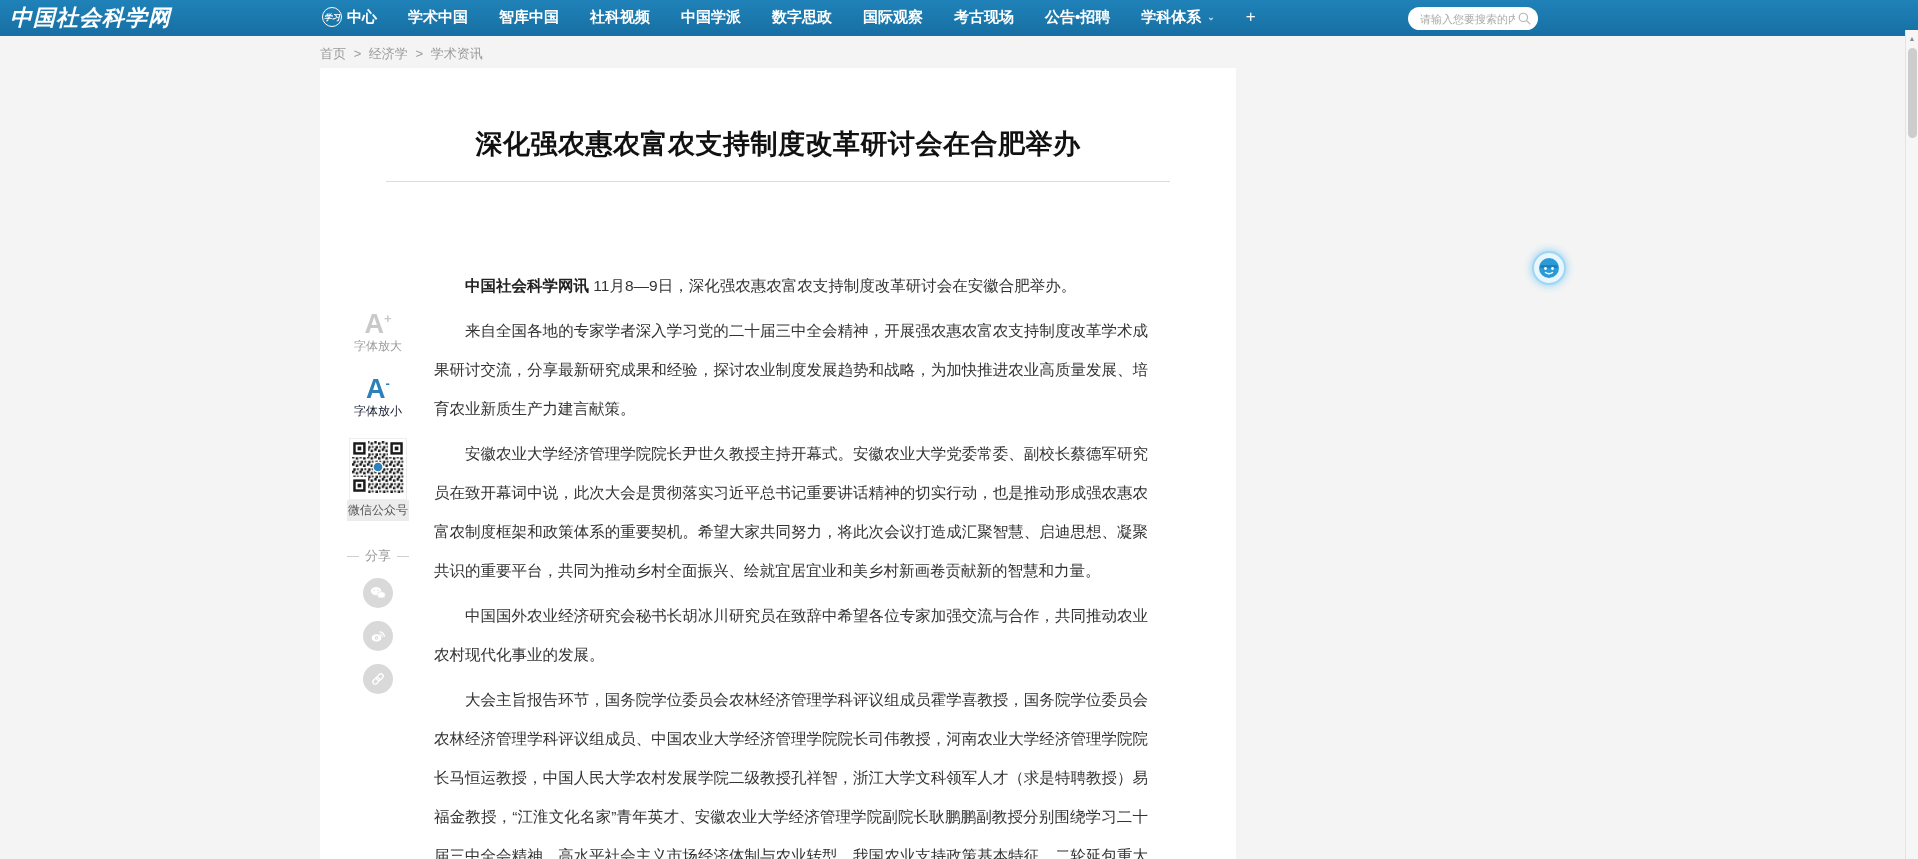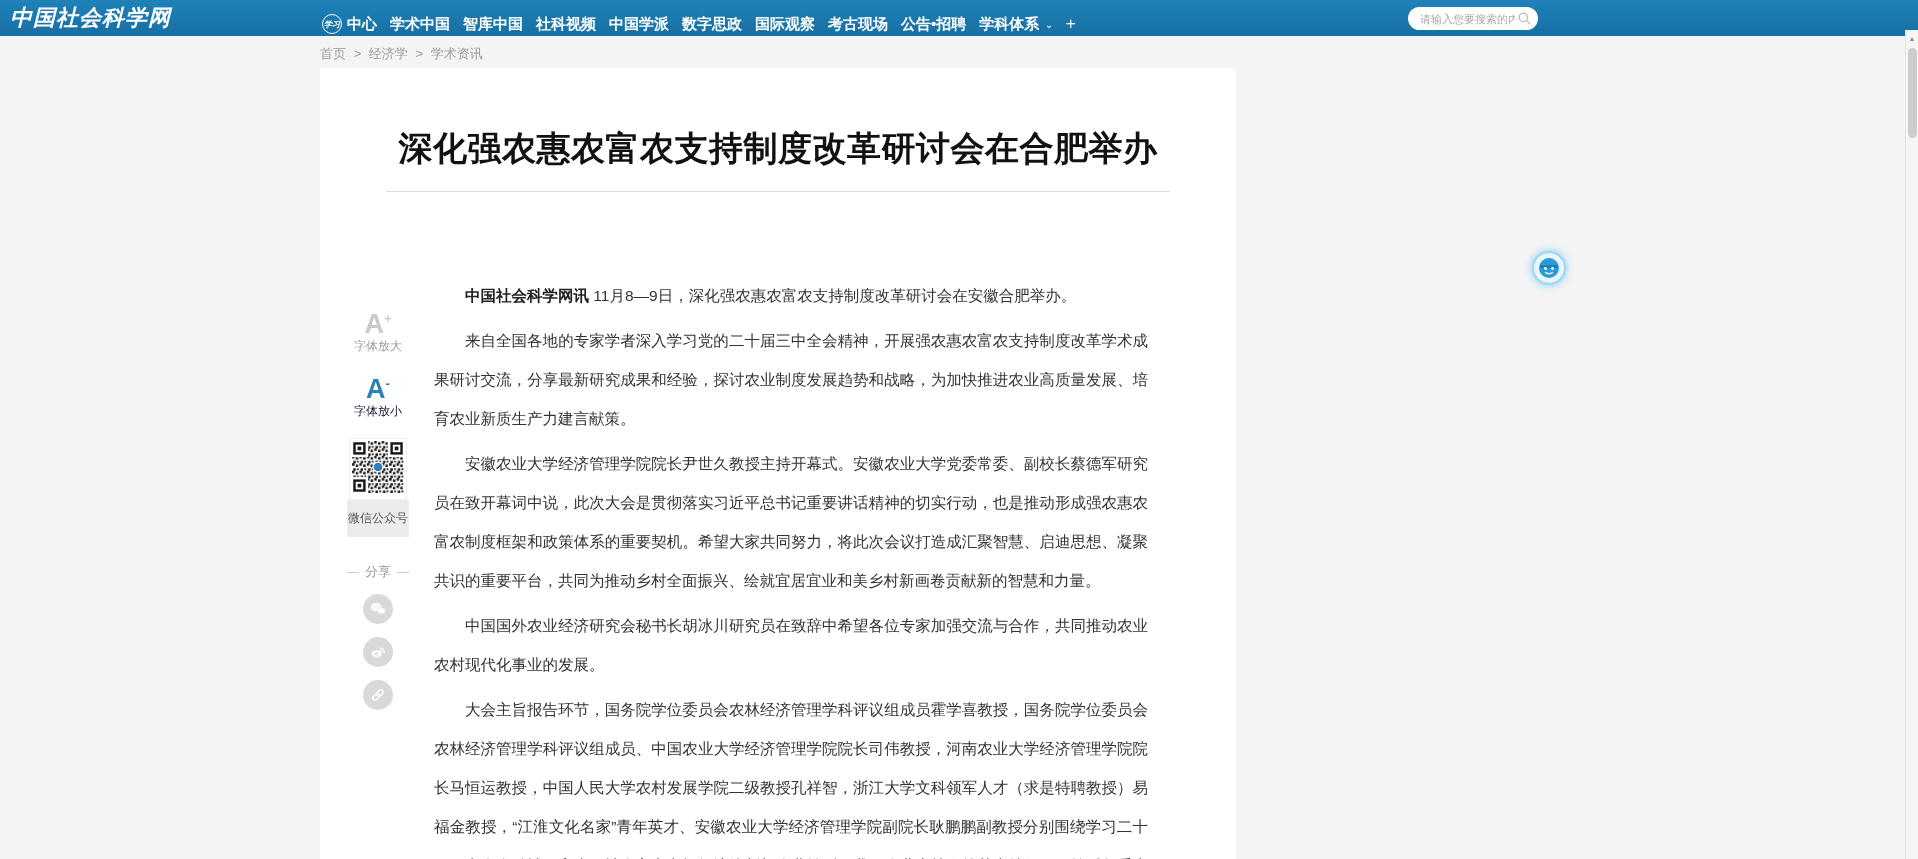--- a/index.html
+++ b/index.html
@@ -14,21 +14,21 @@
     position:absolute; top:0; left:0; width:1918px; height:36px;
     background:linear-gradient(#1f82b8,#176fa3); z-index:20;
   }
   .logo {
     position:absolute; left:10px; top:3px; color:#fff;
     font-family:"DejaVu Serif", serif; font-style:italic; font-weight:bold;
     font-size:22px; letter-spacing:1px; white-space:nowrap;
   }
   .nav-menu {
     position:absolute; left:322px; top:0; height:34px;
-    display:flex; align-items:flex-end; gap:13px; color:#fff;
+    display:flex; align-items:center; gap:31px; color:#fff;
   }
   .nav-item { font-size:15px; font-weight:600; color:#fff; white-space:nowrap; cursor:pointer; display:flex; align-items:center; gap:4px;}
   .study { display:flex; align-items:center; gap:5px; }
   .study-badge {
     width:20px; height:20px; border:1.5px solid #fff; border-radius:50%;
     display:flex; align-items:center; justify-content:center;
     font-size:8px; font-style:italic; font-family:"DejaVu Serif",serif;
   }
   .mini-chevron { font-size:9px; color:#bfe0ef; margin-left:2px; }
   .nav-plus { font-size:17px; font-weight:400; }
@@ -59,21 +59,21 @@
   .breadcrumb span { margin-right:4px;margin-top:21px; }
   .crumb-link { cursor:pointer; }
 
   
   .card {
     position:absolute; left:320px; top:68px; width:916px; height:791px;
     background:#fff;
   }
   .article-title {
     margin:0; padding-top:58px; text-align:center;
-    font-size:34px; font-weight:bold; color:#111; letter-spacing:0.5px;
+    font-size:27px; font-weight:bold; color:#111; letter-spacing:0.5px;
   }
   .article-meta {
     margin-top:40px; text-align:center; font-size:13px; color:#666;
   }
   .meta-date { color:#666; margin-right:28px; }
   .meta-src-label { color:#9b9b9b; }
   .meta-src { color:#4a4a4a; }
   .divider {
     width:784px; margin:19px auto 0; border-bottom:1px solid #dcdcdc;
   }
@@ -94,21 +94,21 @@
   .font-glyph sup { font-size:13px; }
   .font-label { font-size:12px; margin-top:1px; }
   .font-up .font-glyph { color:#c9c9c9; }
   .font-up .font-label { color:#9b9b9b; }
   .font-down { margin-top:16px; }
   .font-down .font-glyph { color:#2e80b8; }
   .font-down .font-label { color:#0f172a; }
   .qr-wrap { margin-top:18px; background:#fff; padding:2px; border:1px solid #eee; }
   .qr-label {
     margin-top:0; background:#ececec; color:#555; font-size:12px;
-    width:62px; text-align:center; padding:10px 0;
+    width:62px; text-align:center; padding:2px 0;
   }
   .share-head {
     margin-top:26px; display:flex; align-items:center; gap:6px;
     color:#9b9b9b; font-size:13px;
   }
   .share-head:before, .share-head:after {
     content:""; display:block; width:12px; border-top:1px solid #cfcfcf;
   }
   .share-btn {
     width:30px; height:30px; border-radius:50%; background:#d9d9d9;

